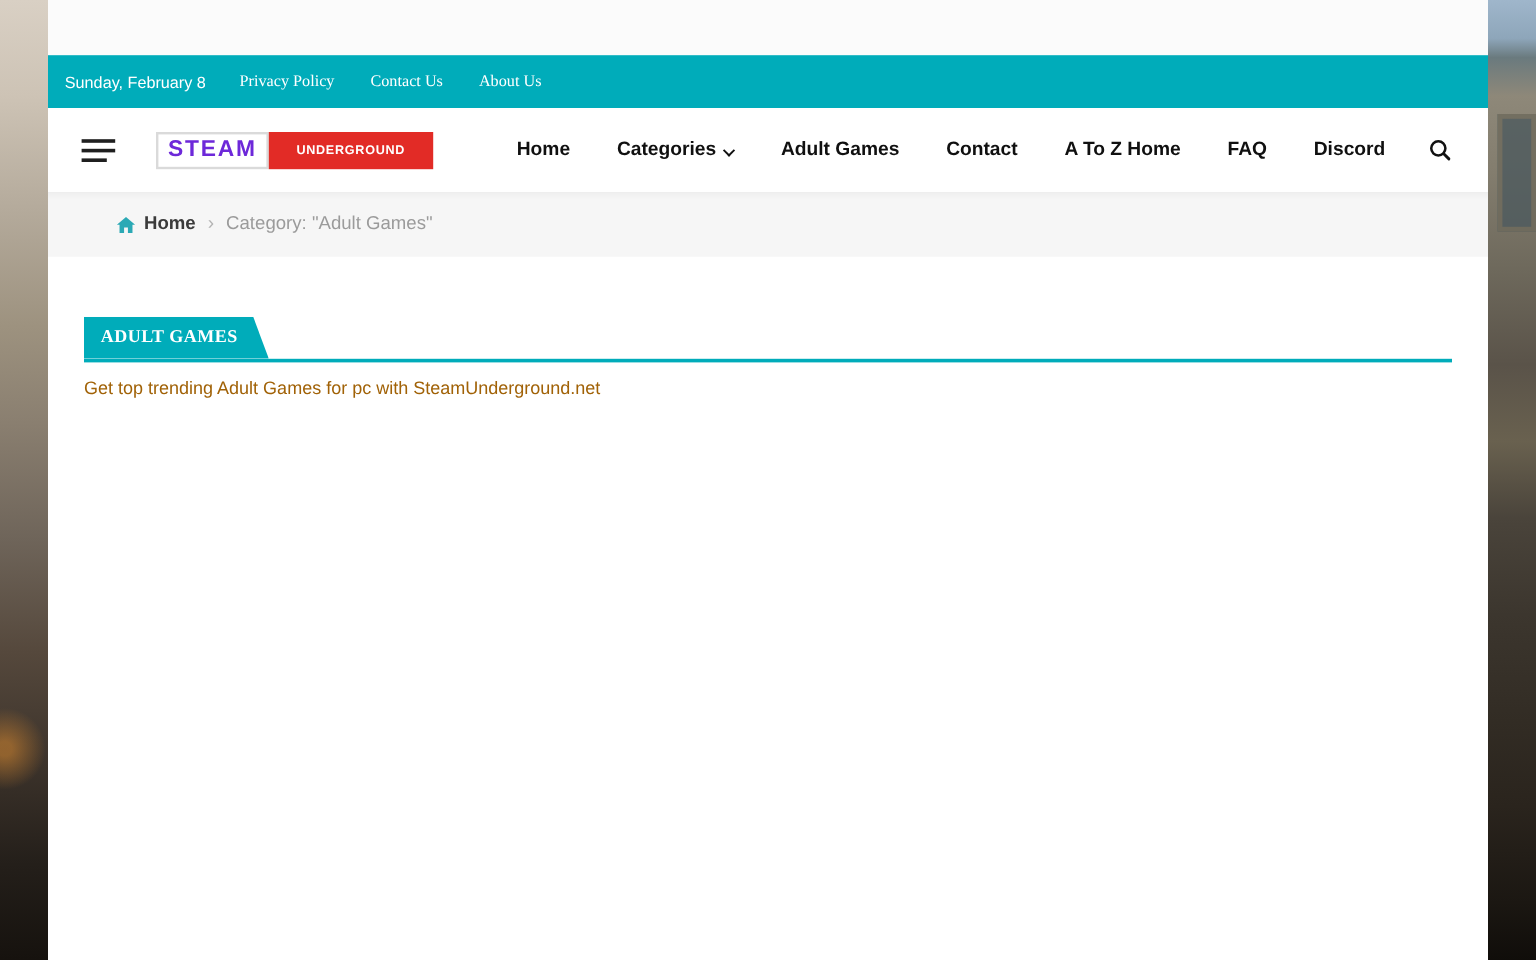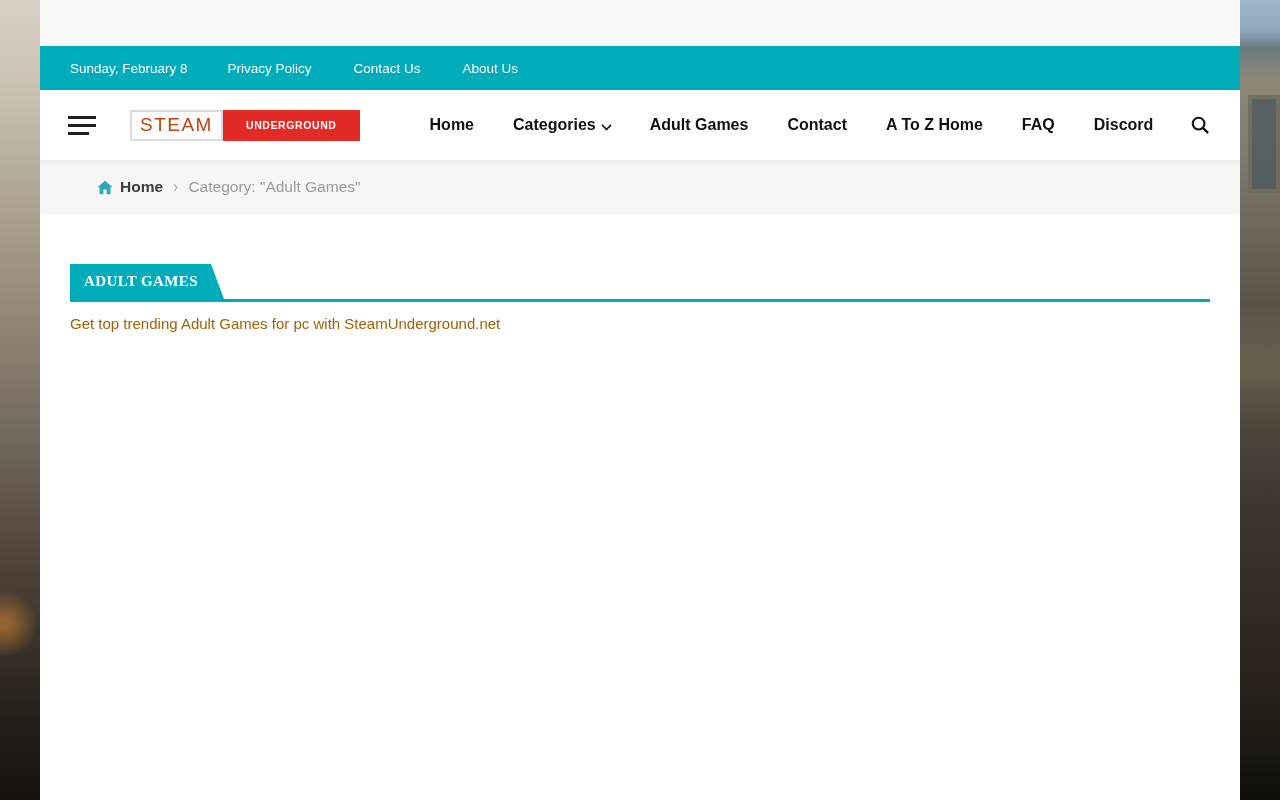--- a/index.html
+++ b/index.html
@@ -23,35 +23,35 @@
     background:#4d5a5e; border:4px solid #6e6a5c; opacity:.8;
   }
 
   
   .page { position:absolute; left:40px; top:0; width:1200px; height:800px; background:#ffffff; }
 
   .topstrip { height:46px; background:#fbfbfb; }
 
   .topbar {
     height:44px; background:#00acba; color:#fff;
-    display:flex; align-items:center; padding-left:30px; font-size:13.5px;gap:12px;
+    display:flex; align-items:center; padding-left:14px; font-size:13.5px;
   }
   .topbar .date { margin-right:28px; }
-  .topbar a-like, .topbar .tlink { margin-right:30px; cursor:pointer; }
+  .topbar a-like, .topbar .tlink { margin-right:30px; cursor:pointer;font-family:Liberation Serif, serif; }
 
   .header { height:70px; background:#fff; display:flex; align-items:center; }
 
   .hamburger { margin-left:28px; width:28px; cursor:pointer; }
   .hamburger span { display:block; height:3px; background:#1f1f1f; margin-bottom:5px; }
   .hamburger span:last-child { margin-bottom:0; width:21px; }
 
   .logo { margin-left:34px; display:flex; align-items:stretch; cursor:pointer; height:31px; }
   .logo-steam {
-    background:#fff; border:2px solid #dadada; color:#c2410c;
-    font-weight:normal; font-size:19px; letter-spacing:1.5px;
+    background:#fff; border:2px solid #dadada; color:#6d28d9;
+    font-weight:bold; font-size:19px; letter-spacing:1.5px;
     display:flex; align-items:center; padding:0 8px;
   }
   .logo-underground {
     background:#e22b26; color:#fff; font-weight:bold; font-size:10.5px;
     letter-spacing:.6px; display:flex; align-items:center; padding:0 23px;
   }
 
   .nav { margin-left:70px; display:flex; align-items:center; gap:39px;
          font-weight:bold; font-size:16px; color:#101010; white-space:nowrap; }
   .nav .item { cursor:pointer; display:flex; align-items:center; gap:6px; }

